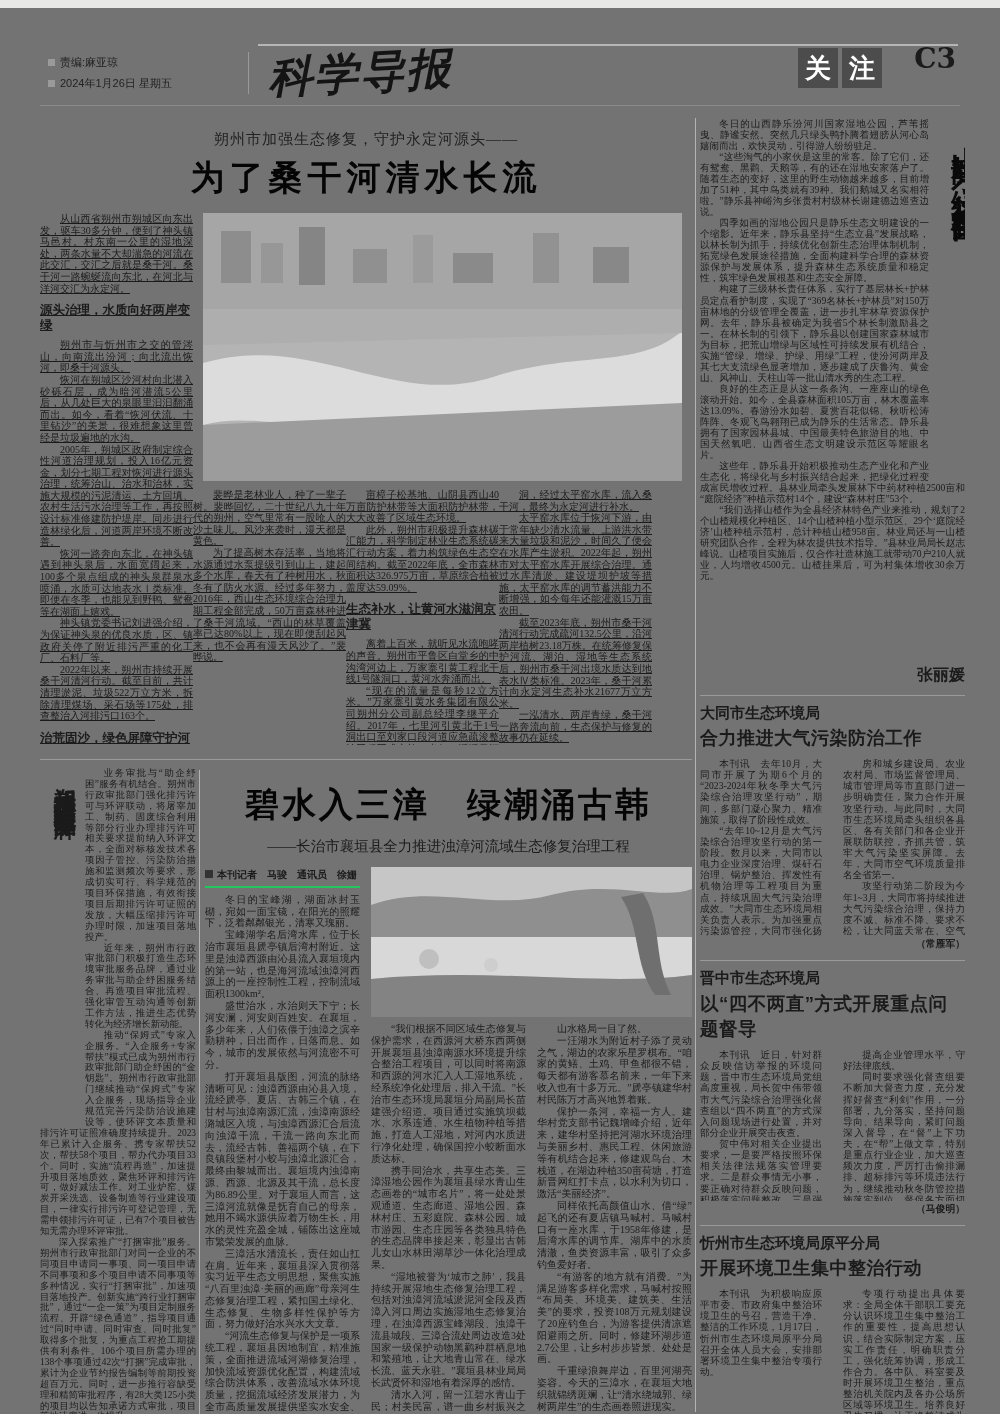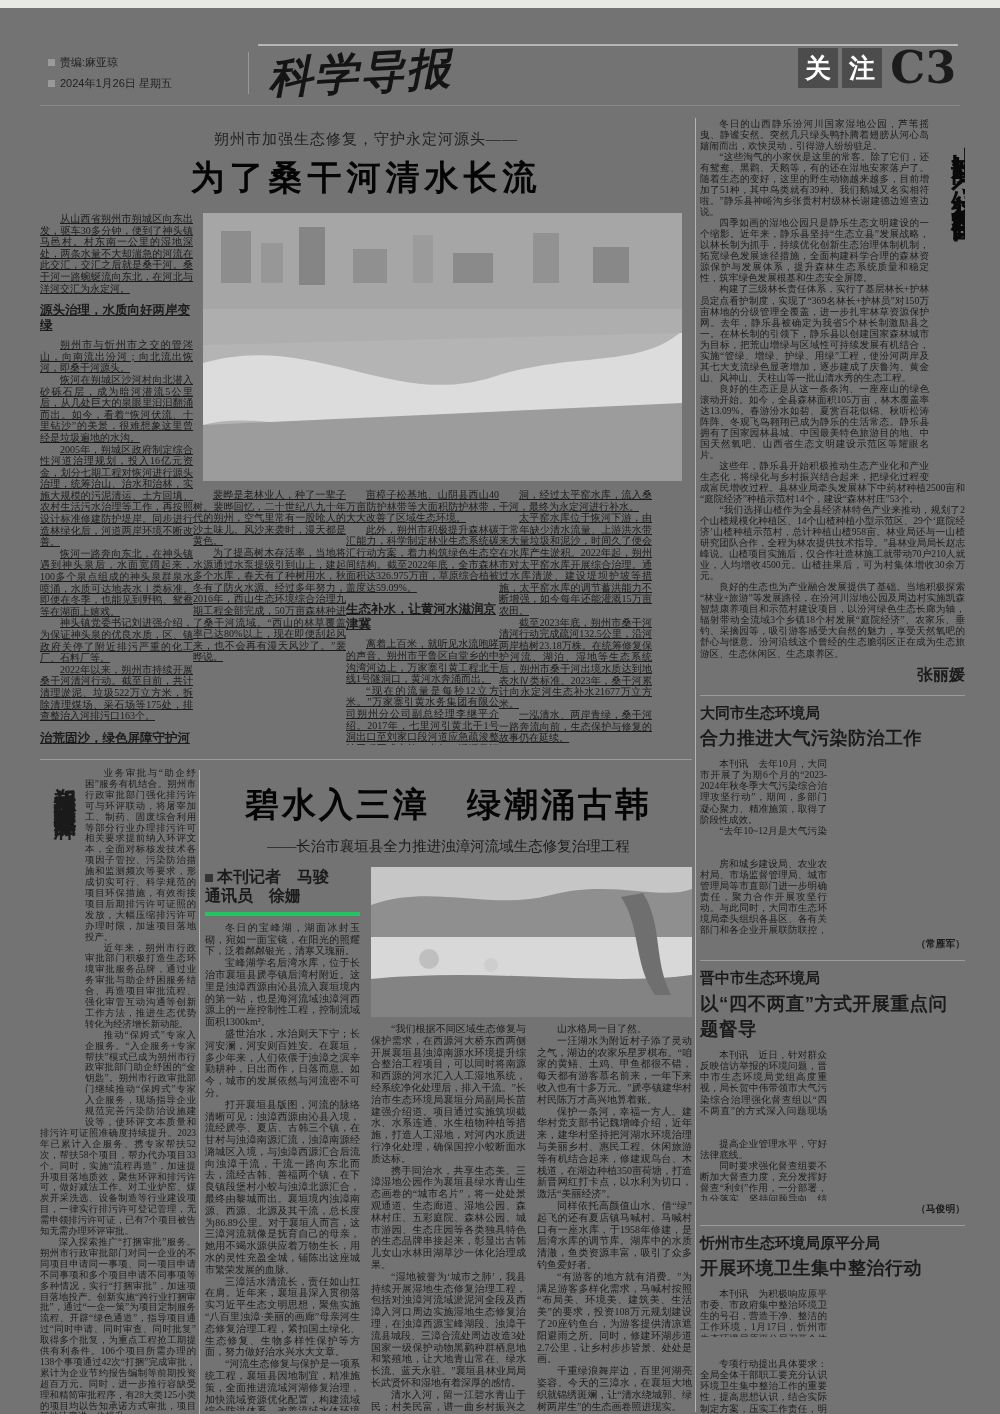--- a/index.html
+++ b/index.html
@@ -9,21 +9,21 @@
   .rule-above{position:absolute;left:258px;top:36px;width:700px;height:2px;background:#b5b5b5;}
   .rule-header{position:absolute;left:40px;top:97px;width:920px;height:1px;background:#8a8a8a;}
   .ed-block{position:absolute;left:48px;top:44px;width:200px;font-family:"Liberation Sans",sans-serif;
             font-size:11px;line-height:1.9;border-right:1px solid #999;color:#222;}
   .ed-block .sq{display:inline-block;width:7px;height:7px;background:#9a9a9a;margin-right:5px;}
   .masthead{position:absolute;left:268px;top:36px;font-family:"DejaVu Serif",serif;font-size:44px;
             font-weight:bold;font-style:italic;transform:rotate(-3deg);letter-spacing:2px;color:#141414;}
   .focus-box{position:absolute;right:118px;top:40px;display:flex;gap:4px;}
   .focus-box .zi{width:40px;height:40px;background:#4c4c4c;color:#fff;font-family:"Liberation Sans",sans-serif;
                  font-weight:bold;font-size:26px;display:flex;align-items:center;justify-content:center;}
-  .page-num{position:absolute;right:44px;top:34px;font-family:"DejaVu Serif",serif;font-size:44px;font-weight:bold;}
+  .page-num{position:absolute;right:44px;top:34px;font-family:"DejaVu Serif",serif;font-size:28px;font-weight:bold;}
   
   .para{margin:0;text-indent:2em;text-align:justify;}
   .subhead{font-family:"Liberation Sans",sans-serif;font-size:12.5px;font-weight:bold;margin:9px 0 7px;text-align:left;text-indent:0;}
   .author-line{margin:2px 0 0;text-align:right;font-weight:bold;text-indent:0;}
   
   .top-article{position:absolute;left:40px;top:108px;width:652px;height:644px;}
   .kicker{margin:14px 0 0;text-align:center;font-family:Liberation Serif, serif;font-size:15px;letter-spacing:1px;color:#222;}
   .main-headline{margin:6px 0 0;text-align:center;font-family:"Liberation Sans",sans-serif;font-size:34px;
                  font-weight:bold;letter-spacing:5px;color:#050505;}
   .columns4{position:relative;margin-top:12px;display:flex;gap:0;font-size:10px;line-height:1.16;text-decoration:underline;}
@@ -34,40 +34,40 @@
   .right-col{position:absolute;left:700px;top:110px;width:265px;}
   .ra-text{height:545px;overflow:hidden;font-size:9.6px;line-height:1.15;}
   .vtitle-block{float:right;width:58px;height:346px;margin:4px -30px 8px 8px;display:flex;flex-direction:column;
                 align-items:center;gap:24px;}
   .vtitle-block span{writing-mode:vertical-rl;font-family:"Liberation Serif",serif;font-weight:bold;
                      font-size:30px;letter-spacing:5px;color:#0a0a0a;}
   .section-rule{border:none;border-top:1px solid #9a9a9a;margin:9px 0 8px;}
   .brief .dept{margin:2px 0 3px;font-family:"Liberation Sans",sans-serif;font-size:15px;font-weight:bold;}
   .brief .btitle{margin:0 0 8px;font-family:"Liberation Sans",sans-serif;font-weight:bold;font-size:18px;letter-spacing:0.5px;}
   .brief.tight .btitle{font-size:18.5px;}
-  .brief .cols{display:flex;gap:21px;font-size:9.6px;line-height:1.16;flex-direction:column;}
+  .brief .cols{display:flex;gap:21px;font-size:9.6px;line-height:1.16;}
   .brief .bcol{width:127px;overflow:hidden;}
   .brief .cols.h1{height:178px;} .brief .cols.h2{height:152px;} .brief .cols.h3{height:168px;}
   .brief .author-line{font-size:9.8px;}
   
   .side-article{position:absolute;left:40px;top:760px;width:156px;height:652px;overflow:hidden;
                 font-size:9.4px;line-height:1.16;}
   .side-vtitle{float:left;width:38px;height:342px;margin:2px 7px 6px 0;writing-mode:vertical-rl;
                font-family:"Liberation Sans",sans-serif;font-weight:bold;font-size:22px;letter-spacing:2px;}
   
   .mid-article{position:absolute;left:205px;top:760px;width:487px;height:654px;overflow:hidden;}
   .m-title{margin:14px 0 0;text-align:center;font-family:"Liberation Serif",serif;font-weight:bold;
            font-size:34px;letter-spacing:3px;color:#050505;}
   .m-sub{margin:9px 0 0;text-align:center;font-size:14.5px;}
   .m-row{position:relative;margin-top:11px;display:flex;gap:11px;font-size:10px;line-height:1.18;}
   .m-col{width:155px;height:544px;overflow:hidden;}
   .m-col.pad{box-sizing:border-box;padding-top:156px;}
   .photo-mid{position:absolute;left:166px;top:0;width:321px;height:150px;overflow:hidden;background:#c2c2c2;}
-  .byline-box{font-family:Liberation Mono, monospace;font-size:16px;font-weight:bold;
-              border-bottom:4px solid #22c55e;padding:2px 0 5px;margin-bottom:6px;}
+  .byline-box{font-family:Liberation Sans, sans-serif;font-size:10px;font-weight:bold;
+              border-bottom:2px solid #22c55e;padding:2px 0 5px;margin-bottom:6px;}
   .byline-box .sq{display:inline-block;width:8px;height:8px;background:#333;margin-right:4px;}
   
   .vr{position:absolute;width:1px;background:#b3b3b3;}
   .hr-mid{position:absolute;left:40px;top:751px;width:652px;height:1px;background:#9a9a9a;}
 </style>
 </head>
 <body>
 
 <div class="page">
 
@@ -144,21 +144,20 @@
           <span>绿染川林富民</span>
         </div>
         <div>
             <p class="para">冬日的山西静乐汾河川国家湿地公园，芦苇摇曳、静谧安然。突然几只绿头鸭扑腾着翅膀从河心岛嬉闹而出，欢快灵动，引得游人纷纷驻足。</p>
             <p class="para">“这些淘气的小家伙是这里的常客。除了它们，还有鸳鸯、黑鹳、天鹅等，有的还在湿地安家落户了。随着生态的变好，这里的野生动物越来越多，目前增加了51种，其中鸟类就有39种。我们鹅城又名实相符啦。”静乐县神峪沟乡张贵村村级林长谢建德边巡查边说。</p>
             <p class="para">四季如画的湿地公园只是静乐生态文明建设的一个缩影。近年来，静乐县坚持“生态立县”发展战略，以林长制为抓手，持续优化创新生态治理体制机制，拓宽绿色发展途径措施，全面构建科学合理的森林资源保护与发展体系，提升森林生态系统质量和稳定性，筑牢绿色发展根基和生态安全屏障。</p>
             <p class="para">构建了三级林长责任体系，实行了基层林长+护林员定点看护制度，实现了“369名林长+护林员”对150万亩林地的分级管理全覆盖，进一步扎牢林草资源保护网。去年，静乐县被确定为我省5个林长制激励县之一。在林长制的引领下，静乐县以创建国家森林城市为目标，把荒山增绿与区域性可持续发展有机结合，实施“管绿、增绿、护绿、用绿”工程，使汾河两岸及其七大支流绿色显著增加，逐步建成了庆鲁沟、黄金山、风神山、天柱山等一批山清水秀的生态工程。</p>
             <p class="para">良好的生态正是从这一条条沟、一座座山的绿色滚动开始。如今，全县森林面积105万亩，林木覆盖率达13.09%。春游汾水如碧、夏赏百花似锦、秋听松涛阵阵、冬观飞鸟翱翔已成为静乐的生活常态。静乐县拥有了国家园林县城、中国最美特色旅游目的地、中国天然氧吧、山西省生态文明建设示范区等耀眼名片。</p>
             <p class="para">这些年，静乐县开始积极推动生态产业化和产业生态化，将绿化与乡村振兴结合起来，把绿化过程变成富民增收过程。县林业局牵头发展林下中药材种植2500亩和“庭院经济”种植示范村14个，建设“森林村庄”53个。</p>
             <p class="para">“我们选择山楂作为全县经济林特色产业来推动，规划了2个山楂规模化种植区、14个山楂种植小型示范区、29个‘庭院经济’山楂种植示范村，总计种植山楂958亩。林业局还与一山楂研究团队合作，全程为林农提供技术指导。”县林业局局长赵志峰说。山楂项目实施后，仅合作社造林施工就带动70户210人就业，人均增收4500元。山楂挂果后，可为村集体增收30余万元。</p>
-            <p class="para">良好的生态也为产业融合发展提供了基础。当地积极探索“林业+旅游”等发展路径，在汾河川湿地公园及周边村实施凯森智慧康养项目和示范村建设项目，以汾河绿色生态长廊为轴，辐射带动全流域3个乡镇18个村发展“庭院经济”、农家乐、垂钓、采摘园等，吸引游客感受大自然的魅力，享受天然氧吧的舒心与惬意。汾河沿线这个曾经的生态脆弱区正在成为生态旅游区、生态休闲区、生态康养区。</p>
           </div>
       </div>
       <p class="author-line">张丽媛</p>
     </article>
 
     <hr class="section-rule">
 
     <article class="brief">
       <h4 class="dept">大同市生态环境局</h4>
       <h2 class="btitle">合力推进大气污染防治工作</h2>

